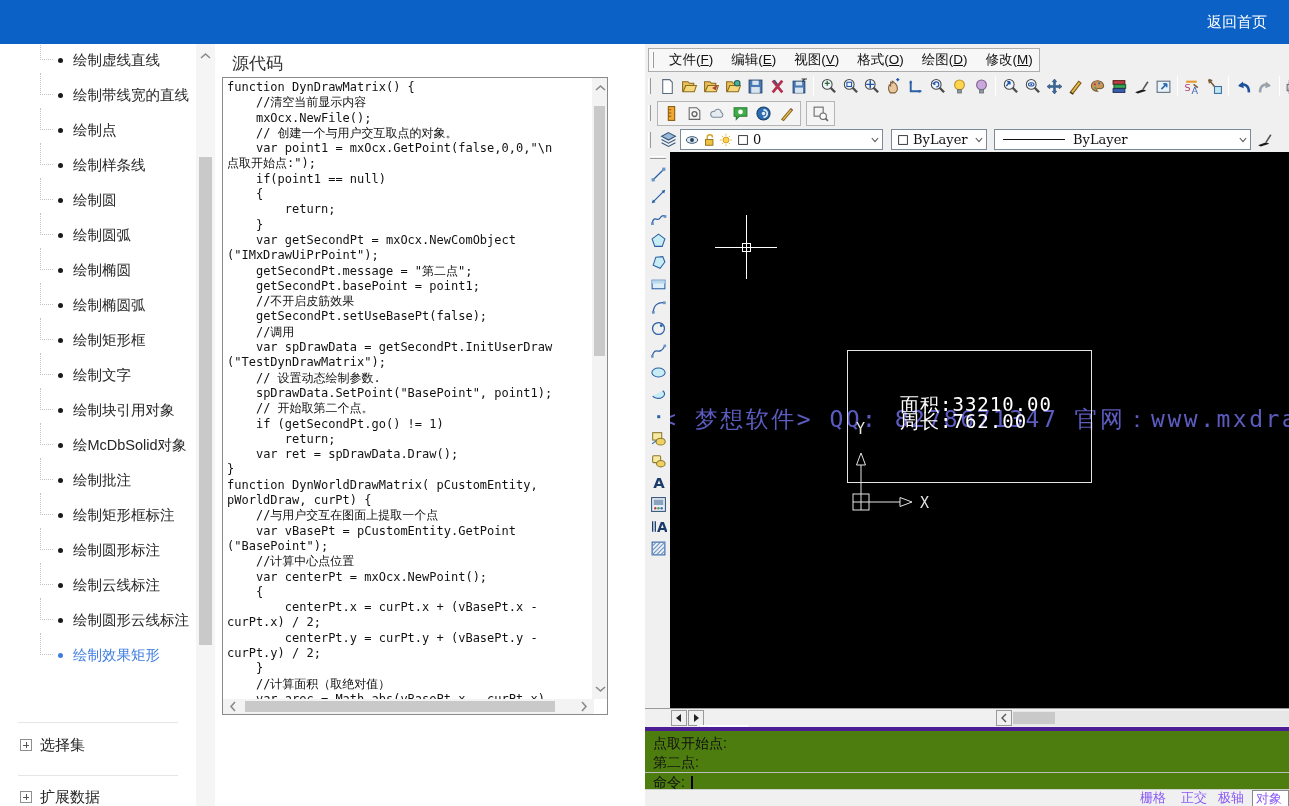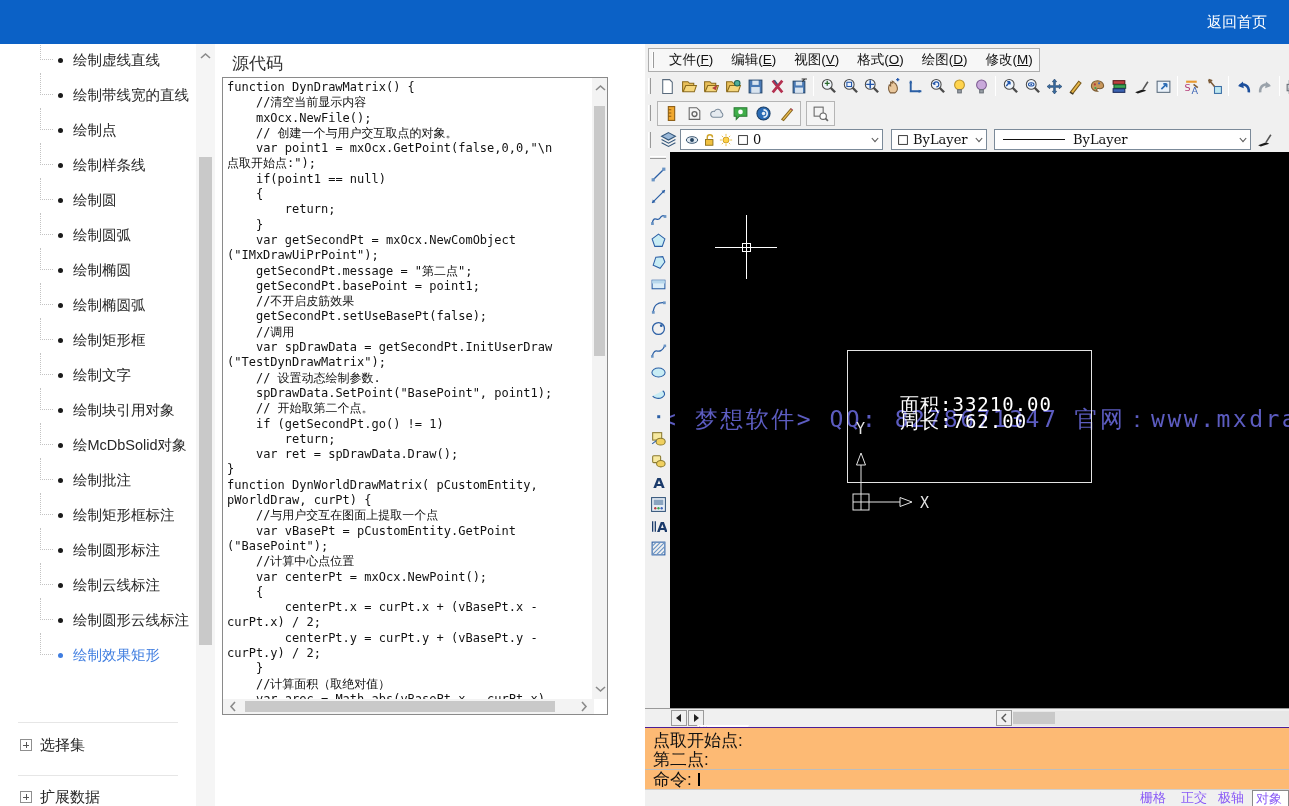--- a/index.html
+++ b/index.html
@@ -82,21 +82,21 @@
 
   #modeltab { position:absolute; left:0; top:664px; width:644px; height:19px; background:#f0f0f0; border-top:1px solid #9a9a9a; }
   .mtbtn { position:absolute; top:1px; width:16px; height:16px; background:#f0f0f0; border:1px solid #9a9a9a; display:flex; align-items:center; justify-content:center; cursor:pointer; }
   #tab-model { position:absolute; left:52px; top:16px; width:52px; height:18px; background:#fff; color:#111;
      clip-path:polygon(0 0,100% 0,82% 100%,18% 100%); text-align:left; font-size:12.5px; line-height:17px;
      border-bottom:1px solid #888; cursor:pointer; text-decoration:underline dotted; }
   #mt-scroll { position:absolute; left:368px; top:2px; width:276px; height:15px; background:#e7e7e7; }
   #mt-scroll .thumb { position:absolute; left:0; top:1px; width:42px; height:12px; background:#c9c9c9; }
   #mt-less { left:351px; }
 
-  #cmdarea { position:absolute; left:0; top:683px; width:644px; height:62px; background:#fdba74; border-top:1px solid #4c1d95; font-size:17px; color:#111; }
+  #cmdarea { position:absolute; left:0; top:683px; width:644px; height:62px; background:#4d7c0f; border-top:4px solid #4c1d95; font-size:14px; color:#111; }
   #cmd-history { padding:3px 0 0 8px; }
   #cmd-history div { line-height:19px; }
   #cmd-prompt { border-top:1px solid #bdbdbd; line-height:19px; padding-left:8px; display:flex; align-items:center; }
   #caret { display:inline-block; width:2px; height:13px; background:#000; margin-left:6px; }
 
   #statusbar { position:absolute; left:0; top:745px; width:644px; height:17px; background:#f0f0f0; border-top:1px solid #cfcfcf; }
   #coords { position:absolute; left:6px; top:17px; font-size:13px; color:#1a1a1a; white-space:pre; }
   .toggle { position:absolute; top:0; font-size:13px; color:#8b5cf6; cursor:pointer; padding:0 3px; line-height:16px; }
   .toggle.pressed { background:#fff; border:1px solid #8a8a8a; }
 </style>

